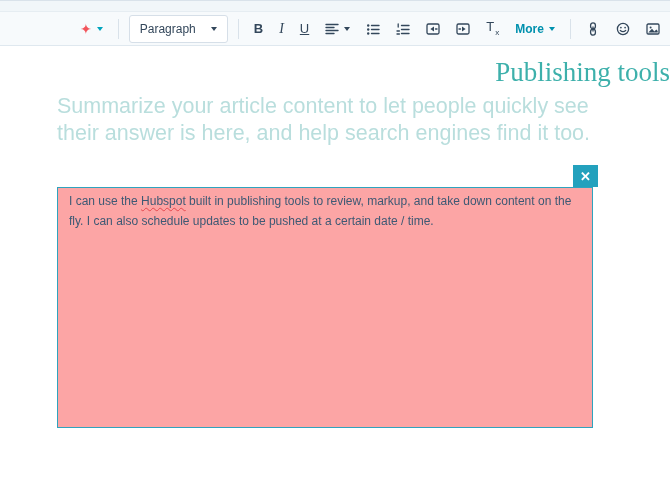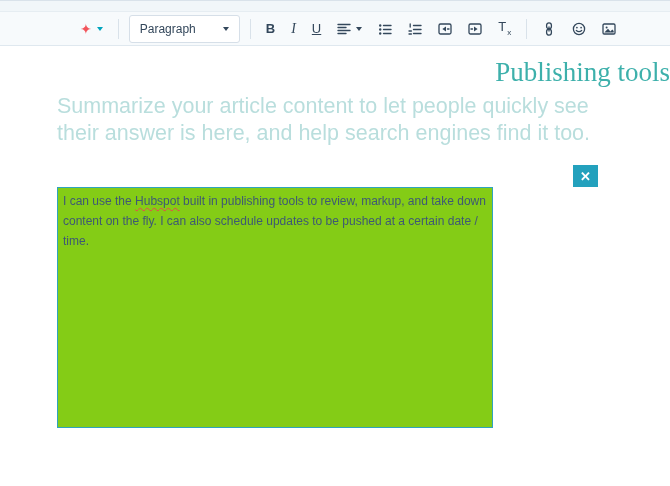--- a/index.html
+++ b/index.html
@@ -36,21 +36,21 @@
 
   .sparkle { color:#f2545b; font-size:14px; line-height:1; }
   .caret {
     width:0; height:0; display:inline-block; margin-left:5px;
     border-left:3.5px solid transparent; border-right:3.5px solid transparent;
     border-top:4px solid currentColor;
   }
   .caret.teal { border-top-color:#00a4bd; }
 
   .paragraph-btn {
-    display:inline-flex; align-items:center; gap:22px;
+    display:inline-flex; align-items:center; gap:10px;
     background:#ffffff; border:1px solid #d6dfe8; border-radius:3px;
     padding:6px 10px; margin:0 3px;
     font-size:12px; color:#33475b; cursor:pointer;
     font-family:"Liberation Sans", sans-serif;
   }
 
   .b-glyph { font-weight:bold; font-size:13px; }
   .i-glyph { font-style:italic; font-family:"Liberation Serif", serif; font-size:14px; }
   .u-glyph { text-decoration:underline; font-size:13px; }
   .tx-glyph { font-family:Liberation Sans, sans-serif; font-size:13px; }
@@ -89,24 +89,24 @@
   .close-btn {
     position:absolute; top:-22px; right:-5px;
     width:25px; height:22px;
     background:#23a1bd; color:#ffffff;
     border:none; cursor:pointer;
     display:flex; align-items:center; justify-content:center;
     font-size:13px; font-weight:bold;
     font-family:"Liberation Sans", sans-serif;
   }
   .editor-area {
-    width:436px; height:241px;
+    width:536px; height:241px;
     border:1.5px solid #2fa3be;
-    background:#84cc16;
-    padding:3px 5px;
+    background:#fca5a5;
+    padding:3px 11px;
     font-size:12px; line-height:20px; color:#3e5974;
     cursor:text;
   }
   .misspelled {
     text-decoration:underline wavy #e5484d;
     text-decoration-thickness:1px;
     text-underline-offset:2px;
   }
 </style>
 </head>
@@ -195,20 +195,24 @@
       <rect x="1" y="2" width="12" height="10" rx="1.5" fill="none" stroke="#33475b" stroke-width="1.3"></rect>
       <path d="M6,4.6 L9.6,7 L6,9.4 Z" fill="#33475b"></path>
       <line x1="3" y1="7" x2="4.5" y2="7" stroke="#33475b" stroke-width="1.3" stroke-linecap="round"></line>
     </svg>
   </button>
 
   <button class="tb-btn">
     <span class="tx-glyph"><span>T</span><span class="tx-sub">x</span></span>
   </button>
 
+  <button class="tb-btn teal-menu">
+    <span>More</span>
+    <span class="caret"></span>
+  </button>
 
   <div class="tb-divider"></div>
 
   <button class="tb-btn">
     <svg class="tb-icon-svg" width="14" height="14" viewBox="0 0 14 14">
       <g fill="none" stroke="#33475b" stroke-width="1.3">
         <rect x="4.6" y="0.8" width="4.8" height="6" rx="2.4"></rect>
         <rect x="4.6" y="7.2" width="4.8" height="6" rx="2.4"></rect>
         <line x1="7" y1="4.4" x2="7" y2="9.6"></line>
       </g>

